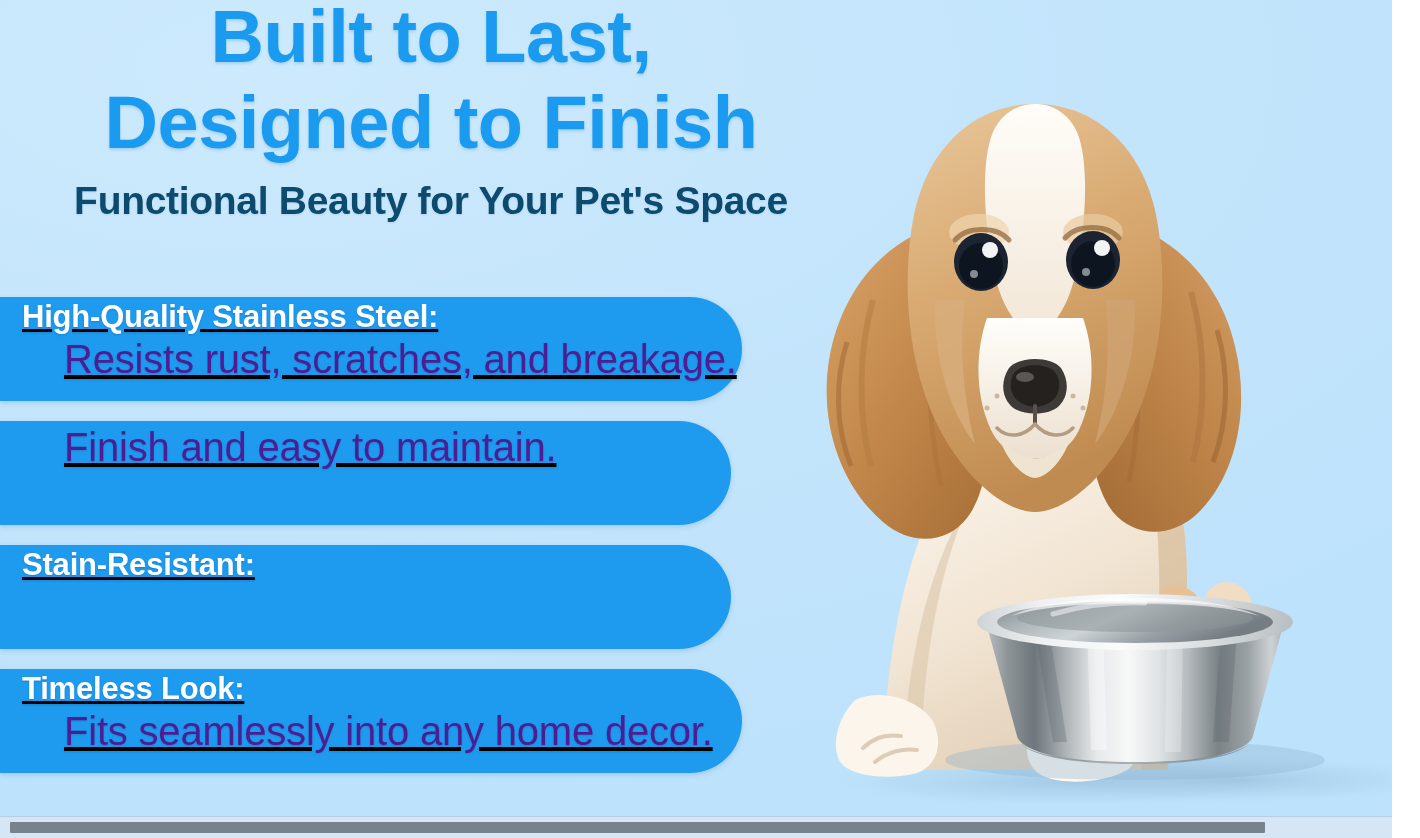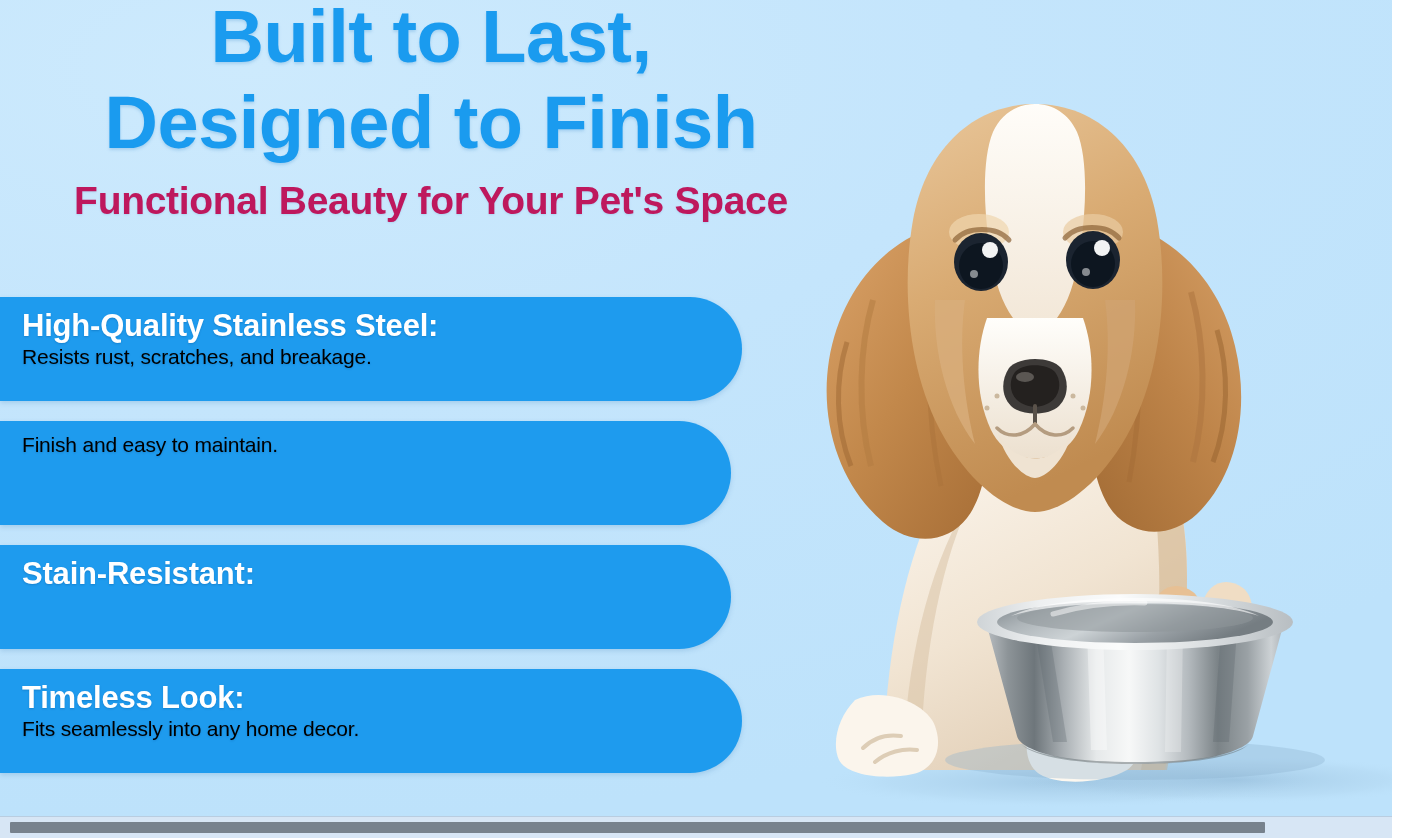--- a/index.html
+++ b/index.html
@@ -37,64 +37,66 @@
     color:#1a9bef;
     font-weight:bold;
     font-size:74px;
     line-height:1.16;
     letter-spacing:-0.5px;
     white-space:nowrap;
     text-shadow:0 2px 3px rgba(120,180,225,.45);
   }
   #subtitle {
     margin-top:14px;
-    color:#be185d;
+    color:#0c4a6e;
     font-weight:bold;
     font-size:39px;
     line-height:1.1;
     letter-spacing:-0.3px;
     white-space:nowrap;
     text-shadow:0 1px 2px rgba(140,185,225,.4);
   }
 
   
   #features {
     position:absolute;
     left:0; top:297px;
     z-index:6;
   }
   .pill {
     position:relative;
     height:104px;
     margin-bottom:20px;
     background:#1e9bee;
     border-radius:0 56px 56px 0;
-    padding:11px 26px 0 22px;
+    padding:2px 26px 0 22px;
     box-shadow:0 2px 5px rgba(90,150,200,.30);
+    text-decoration:underline;
   }
   .pill-w-wide   { width:742px; }
   .pill-w-narrow { width:731px; }
 
   .pill-title {
     color:#ffffff;
     font-weight:bold;
     font-size:31px;
     line-height:1.17;
     letter-spacing:-0.2px;
     white-space:nowrap;
     text-shadow:0 1px 2px rgba(0,70,130,.28);
   }
   .pill-desc {
-    color:#000000;
-    font-size:21px;
+    color:#4c1d95;
+    font-size:40px;
     font-weight:normal;
     line-height:1.2;
     letter-spacing:-0.2px;
     white-space:nowrap;
     text-shadow:0 1px 2px rgba(0,70,130,.22);
+    margin-left:42px;
   }
 
   
   #pet-photo {
     position:absolute;
     left:735px; top:0;
     width:685px; height:812px;
     z-index:3;
   }
   #pet-photo svg { display:block; width:100%; height:100%; }

